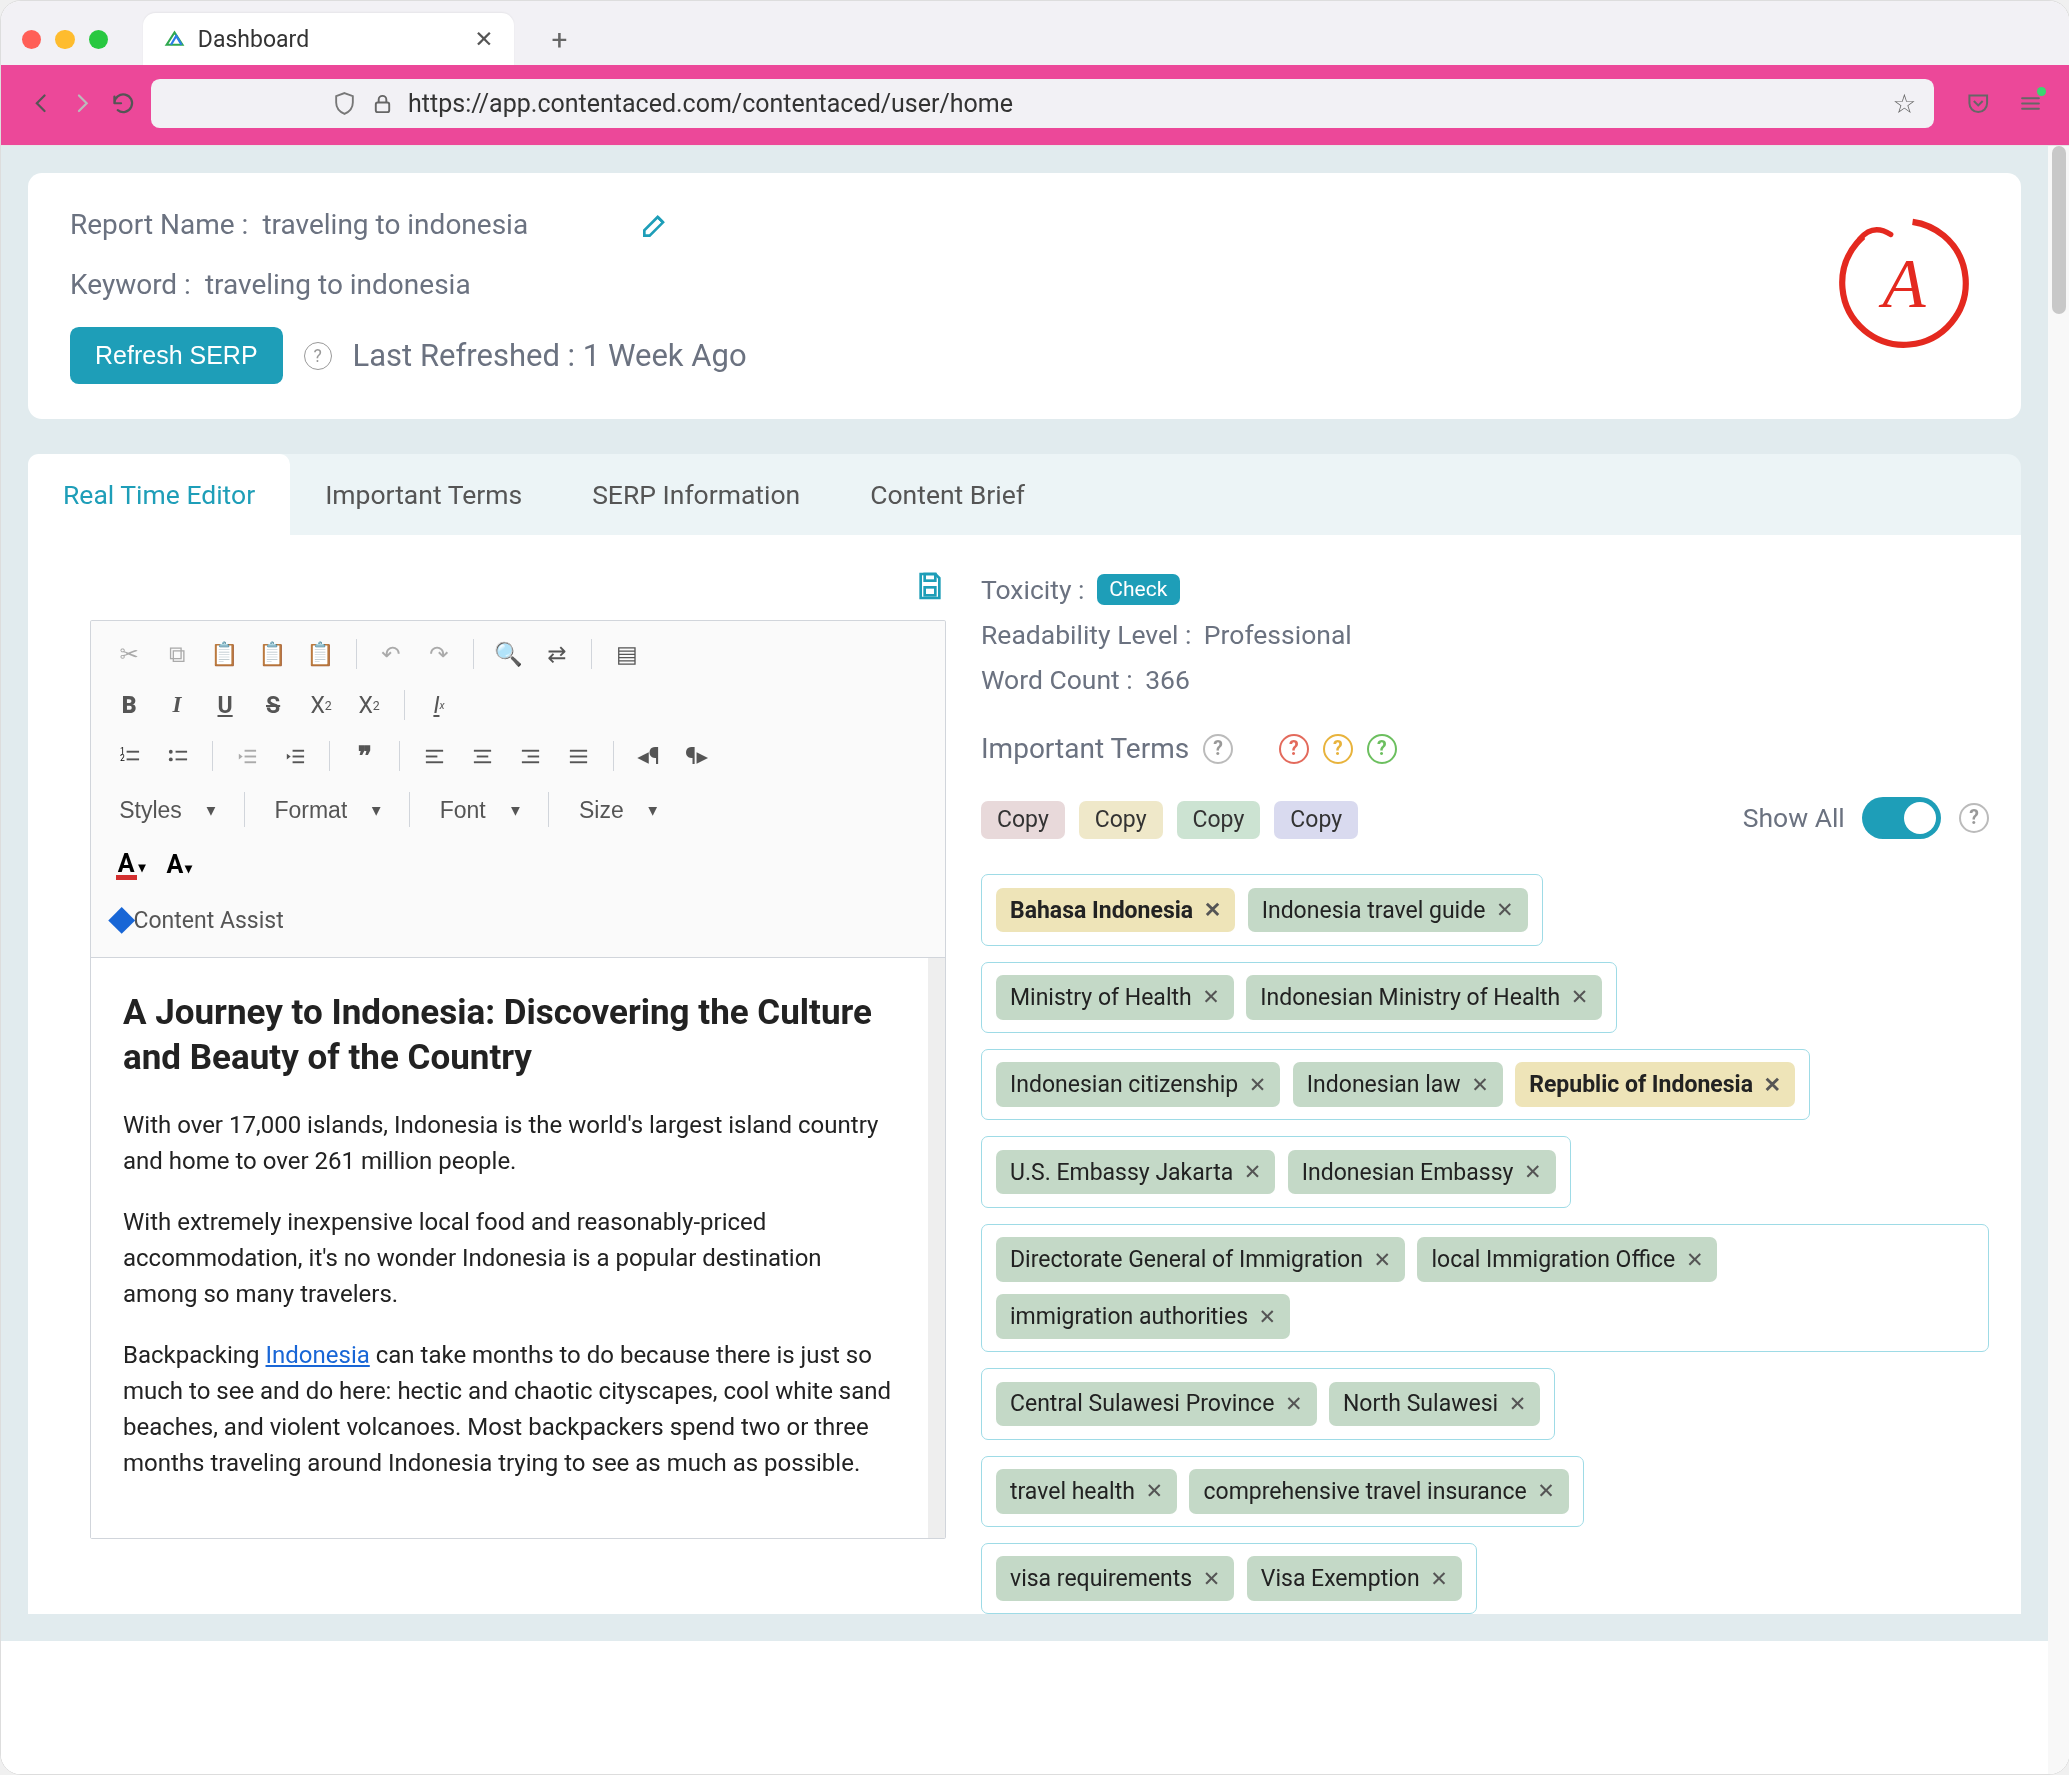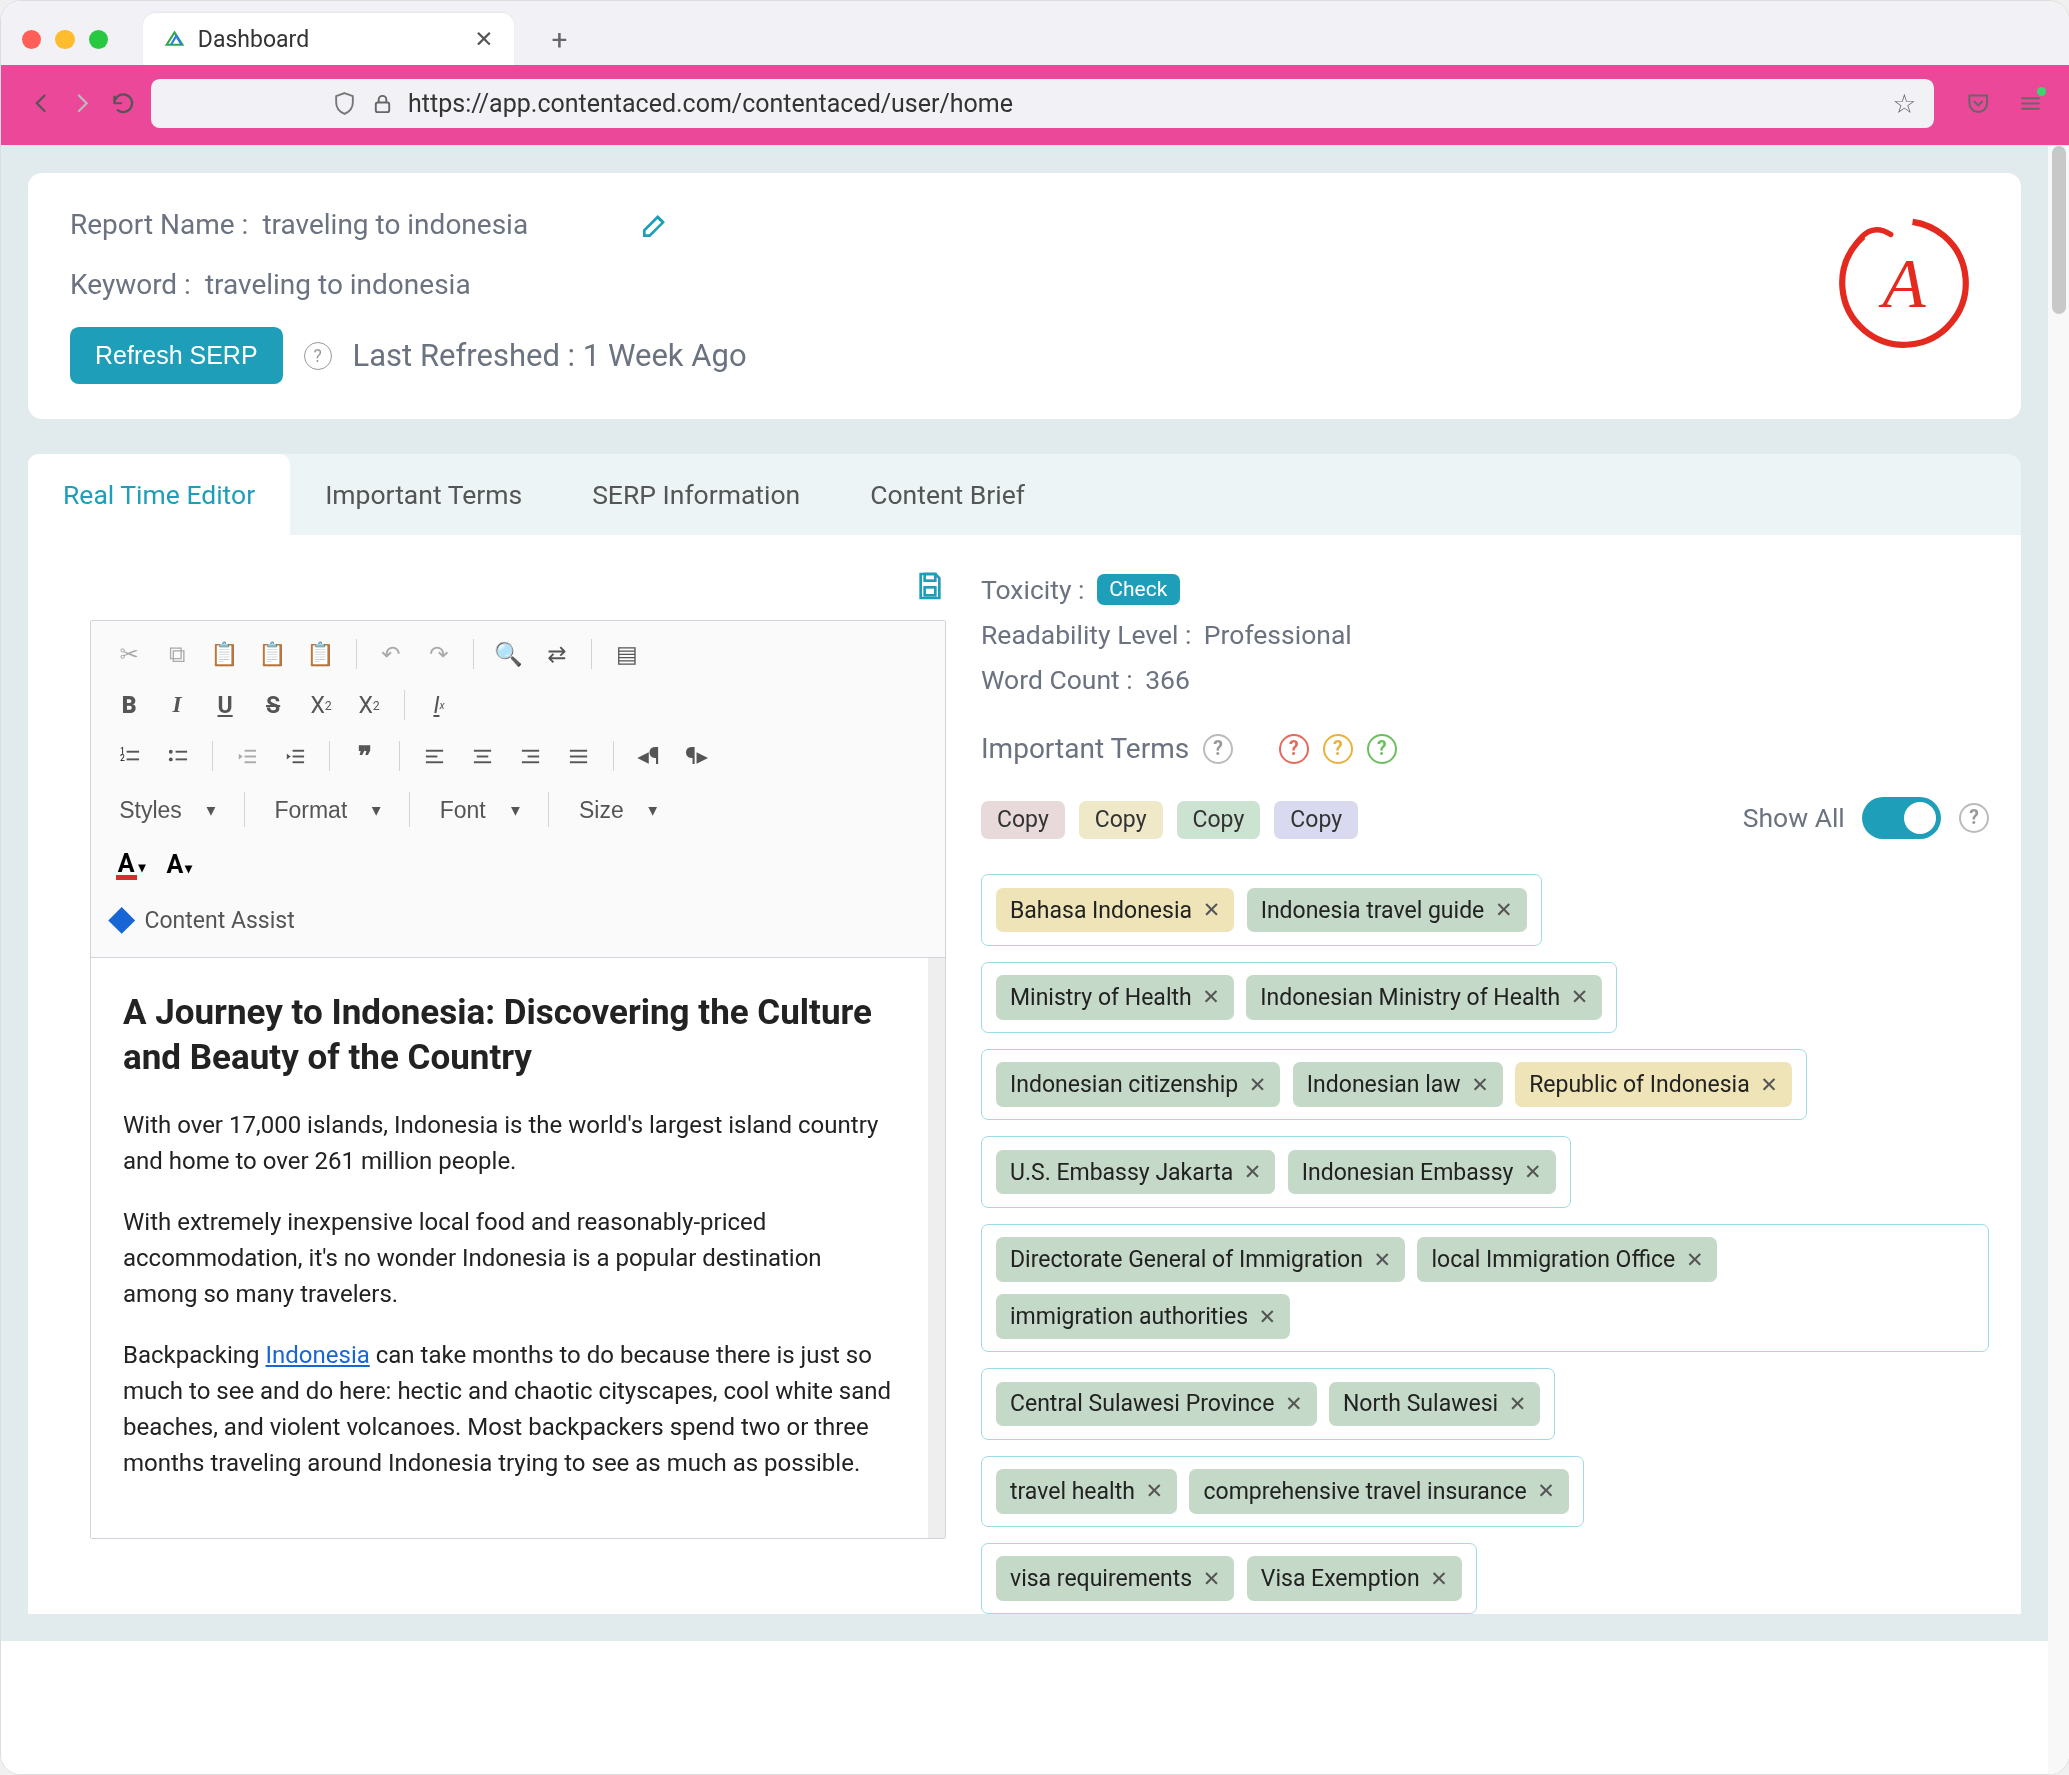--- a/index.html
+++ b/index.html
@@ -284,21 +284,21 @@
     font-size: 17.6px;
   }
   .tb-sel-sep { width:0.9px; height:35px; background:#d1d5db; margin: 0 12.4px; }
   .color-btn {
     display:inline-flex; align-items:baseline; gap:1.8px;
     font-size: 25px; font-weight:700; cursor:pointer;
     padding: 3.5px 7px;
   }
   .color-btn .under { display:block; height:5.3px; background:#d32f2f; width:21px; margin-top:-3.5px;}
   .content-assist {
-    display:flex; align-items:center; gap:13px;
+    display:flex; align-items:center; gap:2px;
     font-size: 23px; color:#555; padding: 7px 3.5px;
   }
   .ca-diamond { width:19.4px; height:19.4px; background:#1866d6; transform:rotate(45deg);}
 
   .editor-body {
     background:#fff;
     padding: 32px;
     border-right: 17.6px solid #eeeeee;
   }
   .editor-body h1 {
@@ -394,21 +394,21 @@
     max-width: 100%;
   }
   .term-chip {
     display:inline-flex; align-items:center; gap:10.6px;
     padding: 8.8px 14px;
     border-radius: 7px;
     font-size: 23px;
     color:#222;
   }
   .chip-green { background:#c4d9c7; }
-  .chip-yellow { background:#eee4b8; }
+  .chip-yellow { background:#eee4b8;font-weight:bold; }
   .chip-x { font-size: 21px; color:#555; cursor:pointer; }
 
   svg { display:block; }
 </style>
 </head>
 <body>
 
 <div class="browser-window">
 
   <div class="browser-top">

